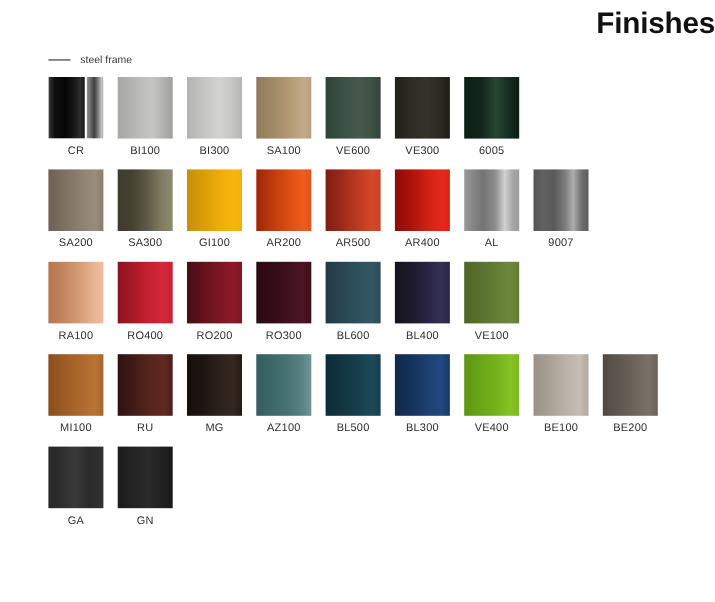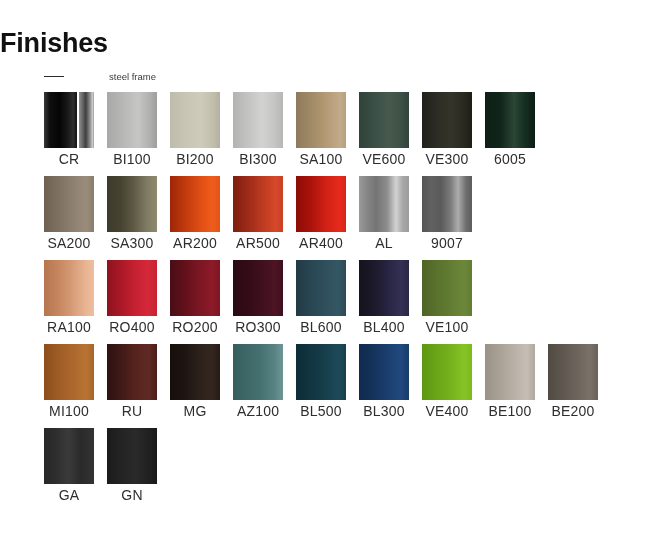--- a/index.html
+++ b/index.html
@@ -10,37 +10,36 @@
   body {
     width: 650px;
     height: 547px;
     font-family: "Liberation Sans", sans-serif;
     color: #1a1a1a;
     overflow: hidden;
     position: relative;
   }
 
   .page-title {
-    text-align: left;
+    text-align: right;
     font-size: 27px;
     font-weight: bold;
     letter-spacing: -0.2px;
     color: #111111;
     margin: 0;
-    padding-top: 26px;
+    padding-top: 4px;
     line-height: 34px;
   }
 
   .legend {
     display: flex;
     align-items: center;
     margin-left: 44px;
     margin-top: 9px;
     height: 14px;
-    gap: 36px;
   }
   .legend-line {
     width: 20px;
     height: 0;
     border-top: 1.5px solid #2b2b2b;
     display: block;
   }
   .legend-label {
     font-size: 9.5px;
     color: #3a3a3a;
@@ -75,21 +74,21 @@
   }
   .swatch-split {
     display: flex;
     gap: 2px;
     background: #ffffff;
   }
   .swatch-split .part-a { width: 33px; height: 100%; }
   .swatch-split .part-b { width: 15px; height: 100%; }
 
   .swatch-label {
-    font-size: 14px;
+    font-size: 10px;
     color: #2e2e2e;
     margin-top: 6px;
     letter-spacing: 0.2px;
     text-align: center;
     line-height: 11px;
     white-space: nowrap;
   }
 </style>
 </head>
 <body>
@@ -108,24 +107,20 @@
           <div class="part-a" style="background: linear-gradient(to right, rgb(58, 58, 58) 0%, rgb(14, 14, 14) 18%, rgb(5, 5, 5) 48%, rgb(26, 26, 26) 72%, rgb(46, 46, 46) 88%, rgb(20, 20, 20) 100%);"></div>
           <div class="part-b" style="background: linear-gradient(to right, rgb(142, 142, 142) 0%, rgb(107, 107, 107) 22%, rgb(63, 63, 63) 45%, rgb(138, 138, 138) 72%, rgb(201, 201, 201) 90%, rgb(157, 157, 157) 100%);"></div>
         </div>
         <div class="swatch-label">CR</div>
       </div>
       <div class="swatch-cell">
         <div class="swatch" style="background: linear-gradient(to right, rgb(168, 168, 166) 0%, rgb(182, 182, 180) 30%, rgb(198, 198, 196) 62%, rgb(176, 176, 174) 85%, rgb(158, 158, 156) 100%);"></div>
         <div class="swatch-label">BI100</div>
       </div>
       <div class="swatch-cell">
-        <div class="swatch" style="background: linear-gradient(to right, rgb(192, 188, 171) 0%, rgb(201, 197, 180) 32%, rgb(207, 203, 186) 62%, rgb(194, 190, 172) 86%, rgb(180, 176, 160) 100%);"></div>
-        <div class="swatch-label">BI200</div>
-      </div>
-      <div class="swatch-cell">
         <div class="swatch" style="background: linear-gradient(to right, rgb(179, 179, 177) 0%, rgb(194, 194, 192) 28%, rgb(210, 210, 208) 58%, rgb(198, 198, 196) 82%, rgb(182, 182, 180) 100%);"></div>
         <div class="swatch-label">BI300</div>
       </div>
       <div class="swatch-cell">
         <div class="swatch" style="background: linear-gradient(to right, rgb(142, 122, 92) 0%, rgb(160, 138, 102) 30%, rgb(181, 155, 118) 62%, rgb(194, 171, 139) 88%, rgb(183, 159, 126) 100%);"></div>
         <div class="swatch-label">SA100</div>
       </div>
       <div class="swatch-cell">
         <div class="swatch" style="background: linear-gradient(to right, rgb(47, 67, 56) 0%, rgb(59, 80, 70) 32%, rgb(71, 89, 76) 60%, rgb(61, 80, 69) 85%, rgb(50, 68, 58) 100%);"></div>
         <div class="swatch-label">VE600</div>
@@ -142,20 +137,24 @@
     <div class="grid-row">
       <div class="swatch-cell">
         <div class="swatch" style="background: linear-gradient(to right, rgb(111, 97, 81) 0%, rgb(126, 112, 96) 28%, rgb(142, 128, 112) 58%, rgb(155, 141, 124) 85%, rgb(138, 124, 107) 100%);"></div>
         <div class="swatch-label">SA200</div>
       </div>
       <div class="swatch-cell">
         <div class="swatch" style="background: linear-gradient(to right, rgb(62, 59, 47) 0%, rgb(69, 66, 47) 26%, rgb(92, 88, 68) 52%, rgb(128, 124, 99) 80%, rgb(142, 138, 112) 100%);"></div>
         <div class="swatch-label">SA300</div>
       </div>
       <div class="swatch-cell">
+        <div class="swatch" style="background: linear-gradient(to right, rgb(201, 143, 6) 0%, rgb(216, 156, 7) 28%, rgb(238, 173, 11) 60%, rgb(247, 182, 14) 85%, rgb(240, 174, 10) 100%);"></div>
+        <div class="swatch-label">GI100</div>
+      </div>
+      <div class="swatch-cell">
         <div class="swatch" style="background: linear-gradient(to right, rgb(158, 38, 8) 0%, rgb(193, 58, 13) 30%, rgb(224, 79, 20) 62%, rgb(239, 92, 28) 86%, rgb(226, 83, 24) 100%);"></div>
         <div class="swatch-label">AR200</div>
       </div>
       <div class="swatch-cell">
         <div class="swatch" style="background: linear-gradient(to right, rgb(128, 29, 18) 0%, rgb(155, 42, 23) 28%, rgb(188, 58, 32) 58%, rgb(213, 72, 42) 85%, rgb(200, 64, 38) 100%);"></div>
         <div class="swatch-label">AR500</div>
       </div>
       <div class="swatch-cell">
         <div class="swatch" style="background: linear-gradient(to right, rgb(140, 12, 6) 0%, rgb(168, 18, 10) 28%, rgb(207, 32, 21) 58%, rgb(229, 42, 28) 86%, rgb(216, 36, 24) 100%);"></div>
         <div class="swatch-label">AR400</div>

